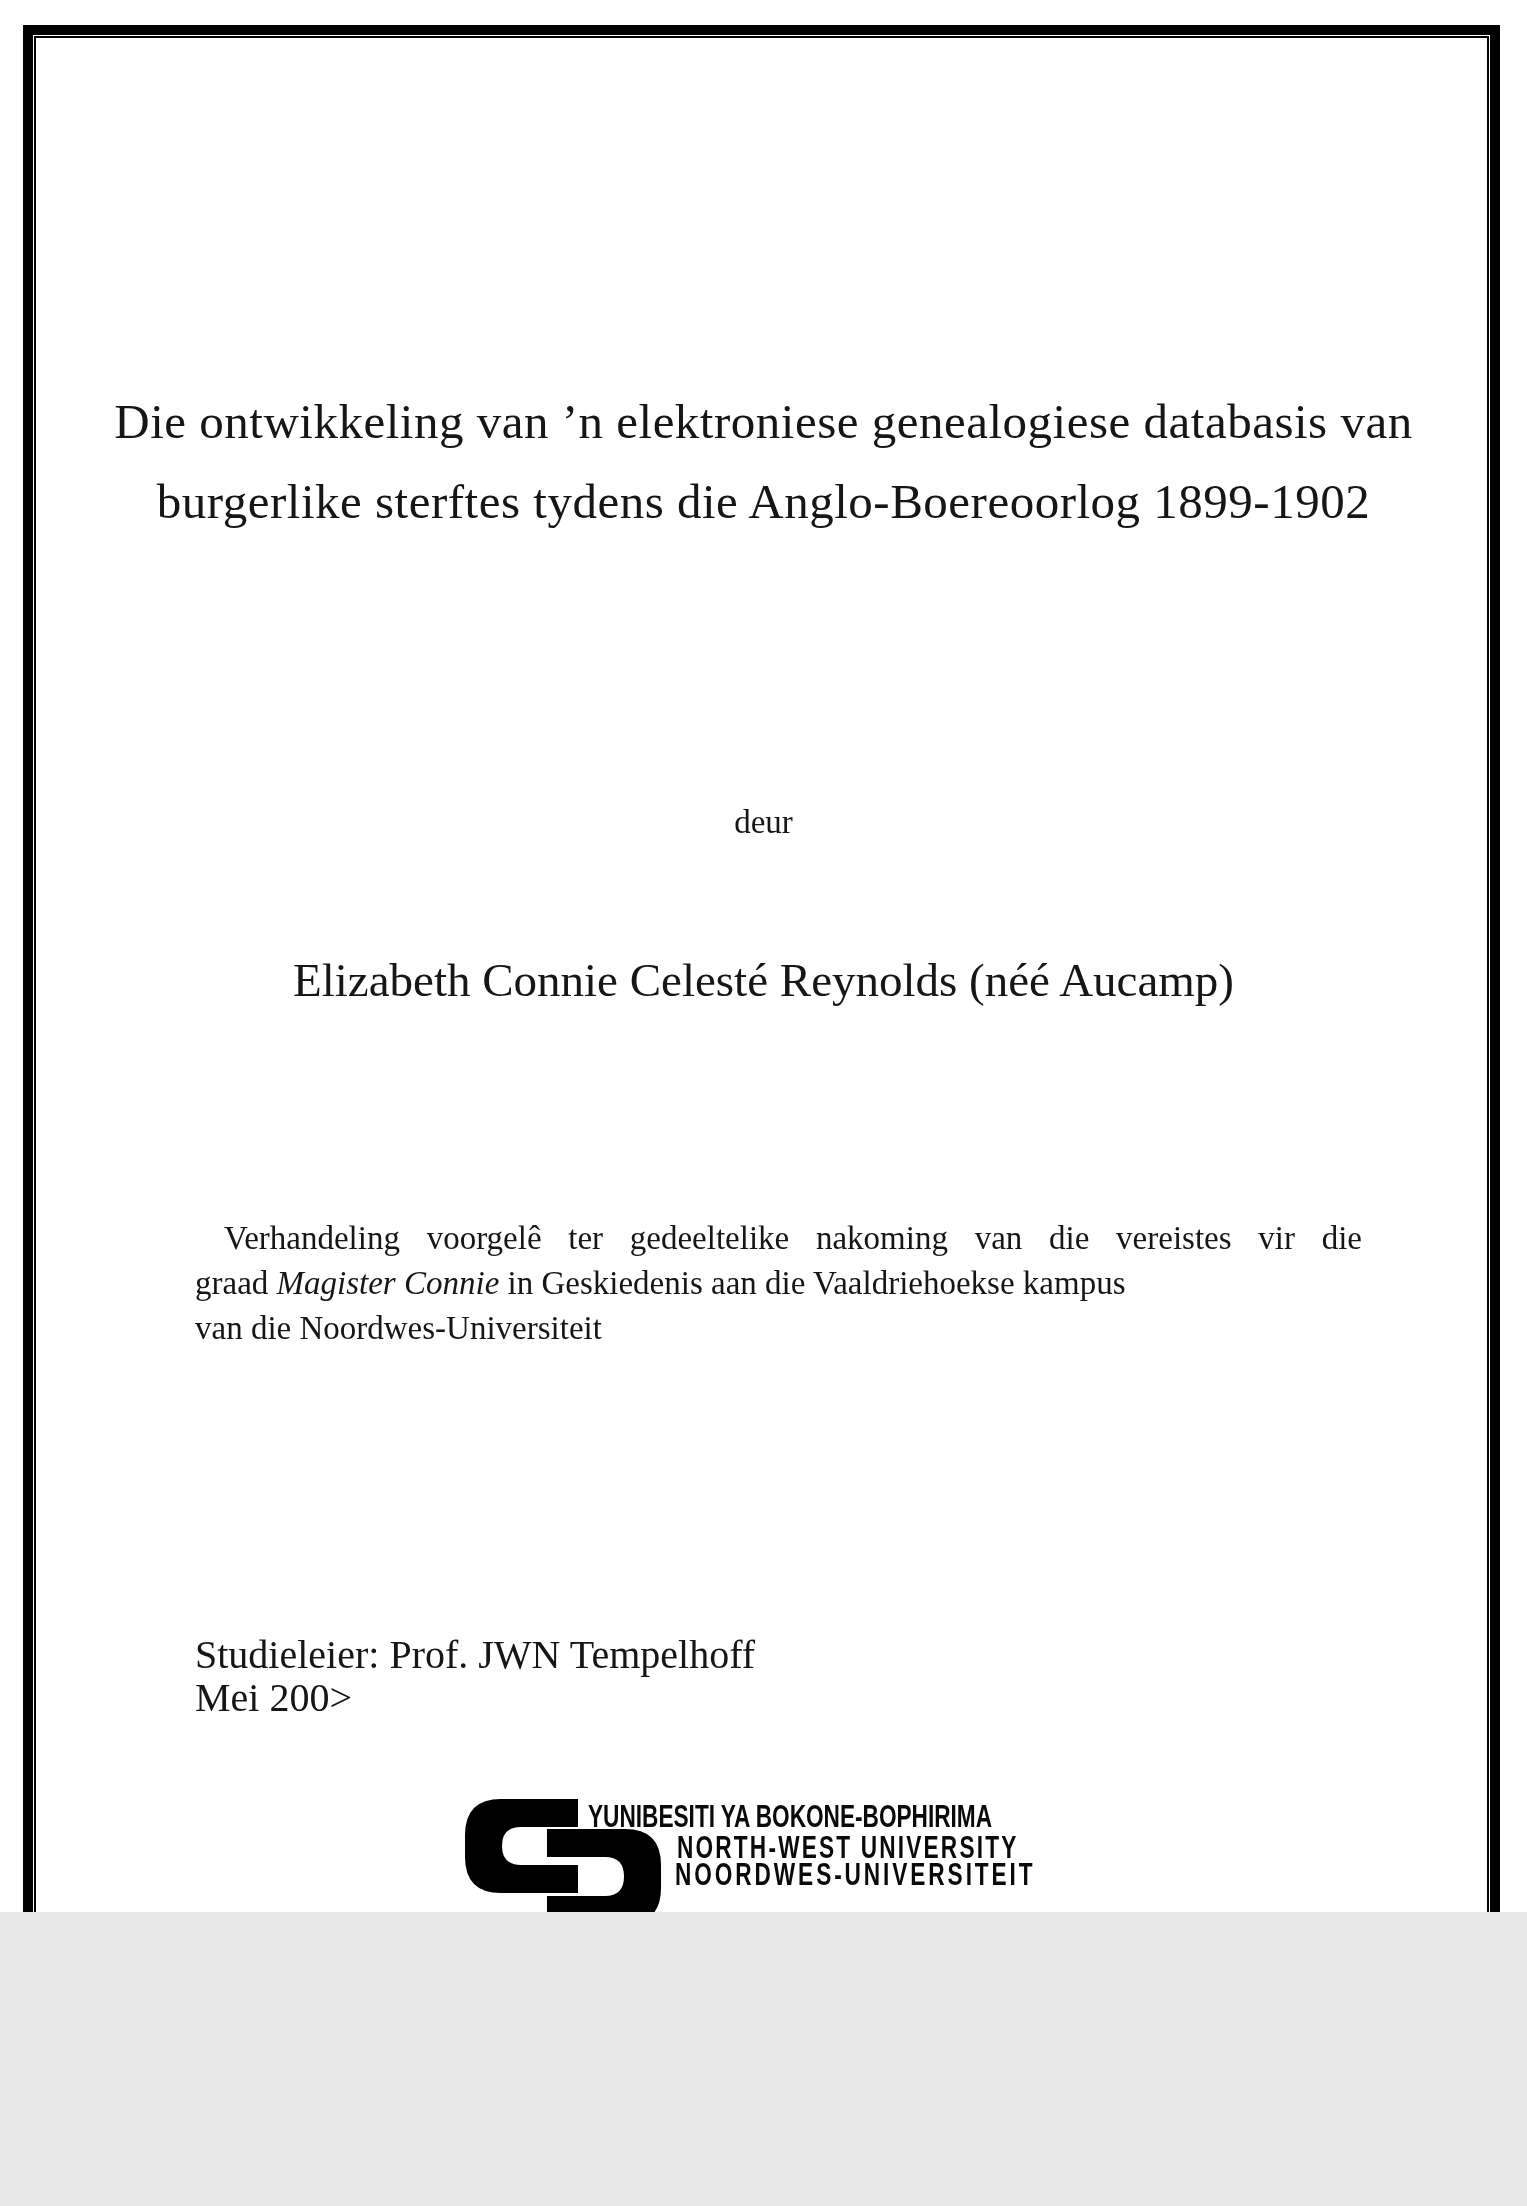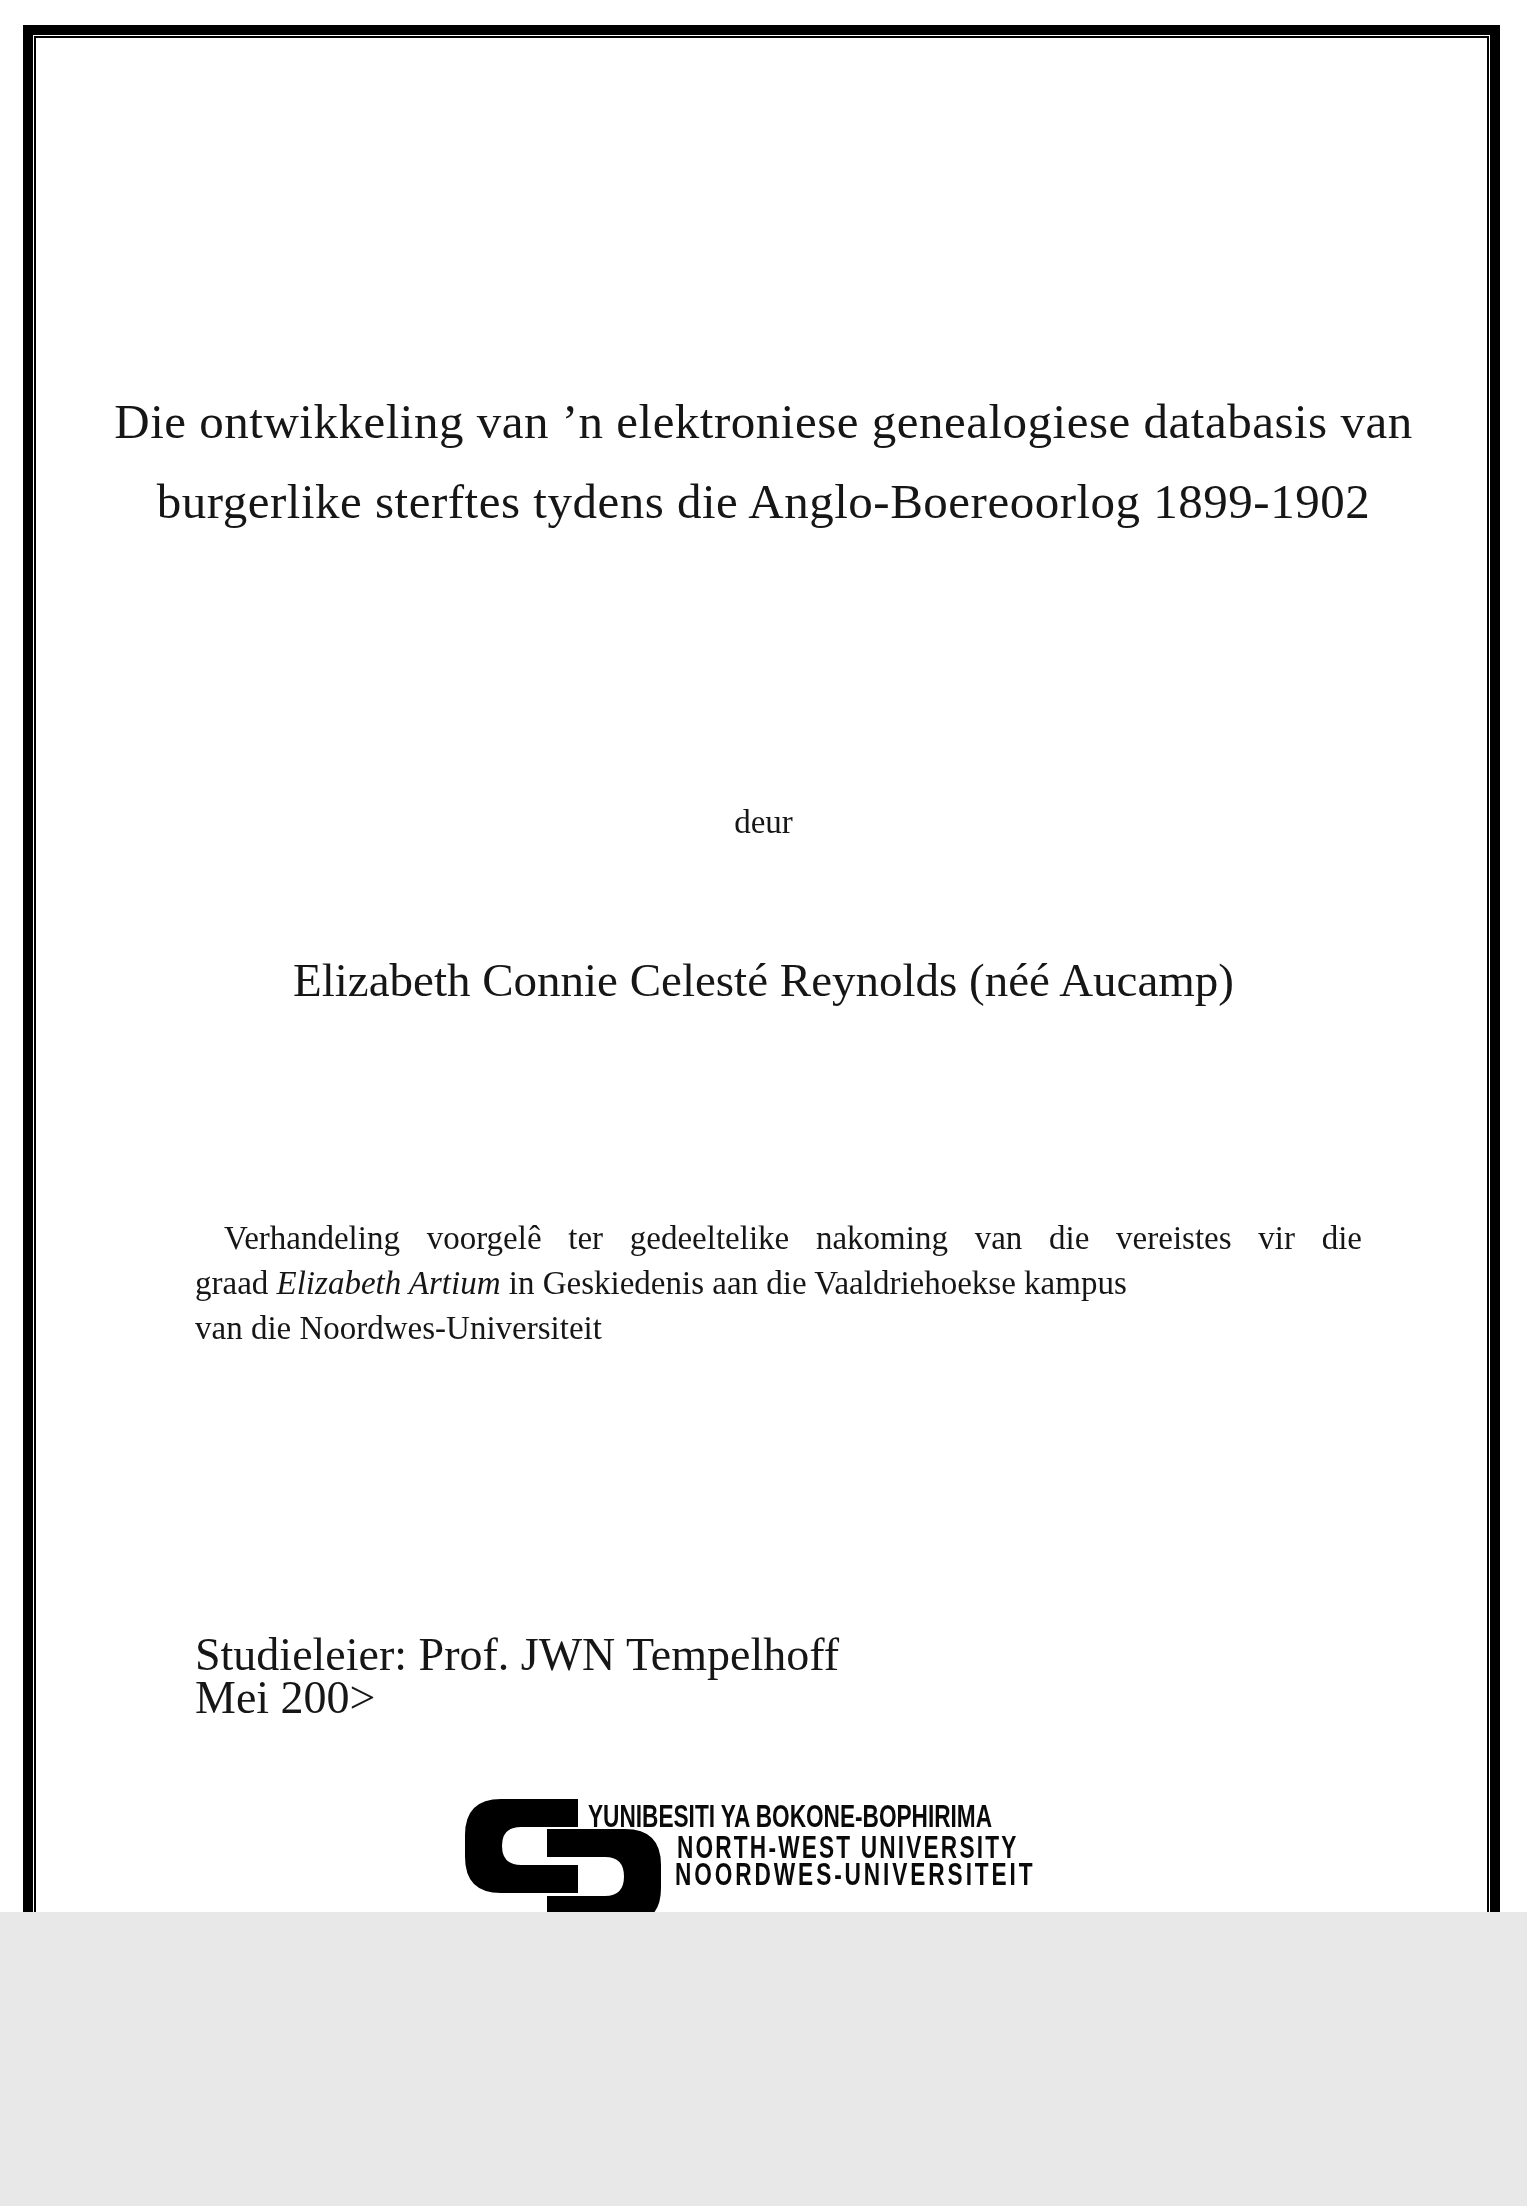--- a/index.html
+++ b/index.html
@@ -39,21 +39,21 @@
     font-size:47px; line-height:55px;
   }
   .desc-block {
     position:absolute; left:195px; top:1216px; width:1167px;
     font-size:33px; line-height:45px;
   }
   .desc-justify { text-align:justify; text-align-last:justify;margin-left:29px; }
   .italic { font-style:italic; }
   .supervisor-block {
     position:absolute; left:195px; top:1633px;
-    font-size:46px; line-height:43px;
+    font-size:40px; line-height:43px;
   }
   .logo-mark {
     position:absolute; left:465px; top:1799px;
     width:196px; height:125px;
   }
   .logo-text {
     position:absolute;
     font-family:"Liberation Sans", sans-serif;
     font-weight:bold;
     font-size:31px; line-height:30px;
@@ -79,21 +79,21 @@
     <div>Die ontwikkeling van ’n elektroniese genealogiese databasis van</div>
     <div>burgerlike sterftes tydens die Anglo-Boereoorlog 1899-1902</div>
   </div>
 
   <div class="byline">deur</div>
 
   <div class="author-line">Elizabeth Connie Celesté Reynolds (néé Aucamp)</div>
 
   <div class="desc-block">
     <div class="desc-justify">Verhandeling voorgelê ter gedeeltelike nakoming van die vereistes vir die</div>
-    <div><span>graad </span><span class="italic">Elizabeth Artium</span><span> in Geskiedenis aan die Vaaldriehoekse kampus</span></div>
+    <div><span>graad </span><span class="italic">Magister Connie</span><span> in Geskiedenis aan die Vaaldriehoekse kampus</span></div>
     <div>van die Noordwes-Universiteit</div>
   </div>
 
   <div class="supervisor-block">
     <div>Studieleier: Prof. JWN Tempelhoff</div>
     <div>Mei 200&gt;</div>
   </div>
 
   <svg class="logo-mark" viewBox="0 0 196 125" xmlns="http://www.w3.org/2000/svg" aria-hidden="true">
     <path fill="#000" d="M113,0 L36,0 Q0,0 0,36 L0,58 Q0,94 36,94 L113,94 L113,66 L56,66 Q37,66 37,47 Q37,28 56,28 L113,28 Z"></path>

